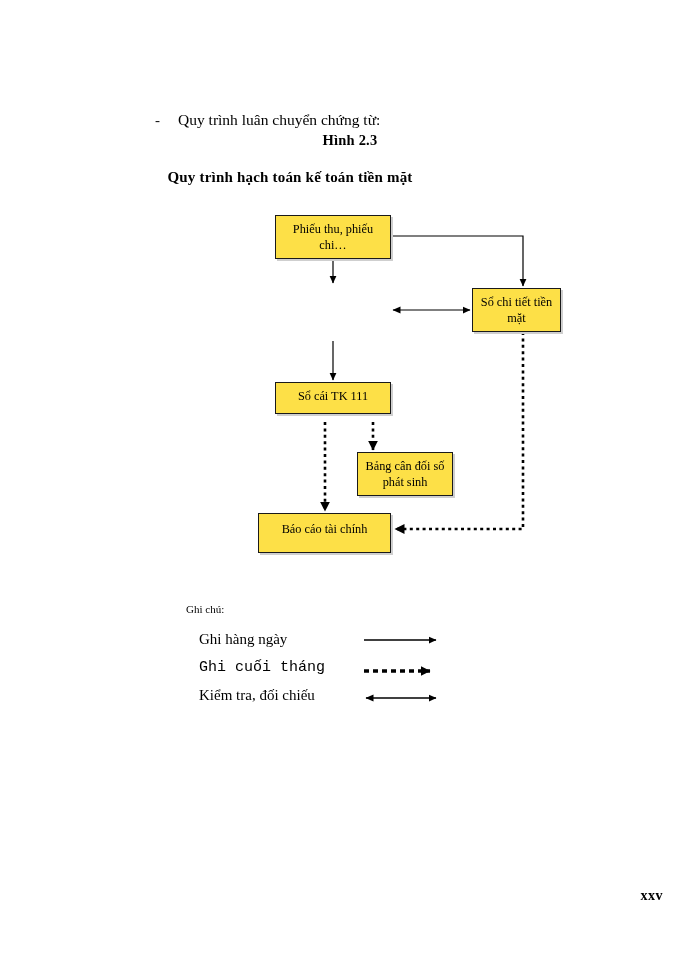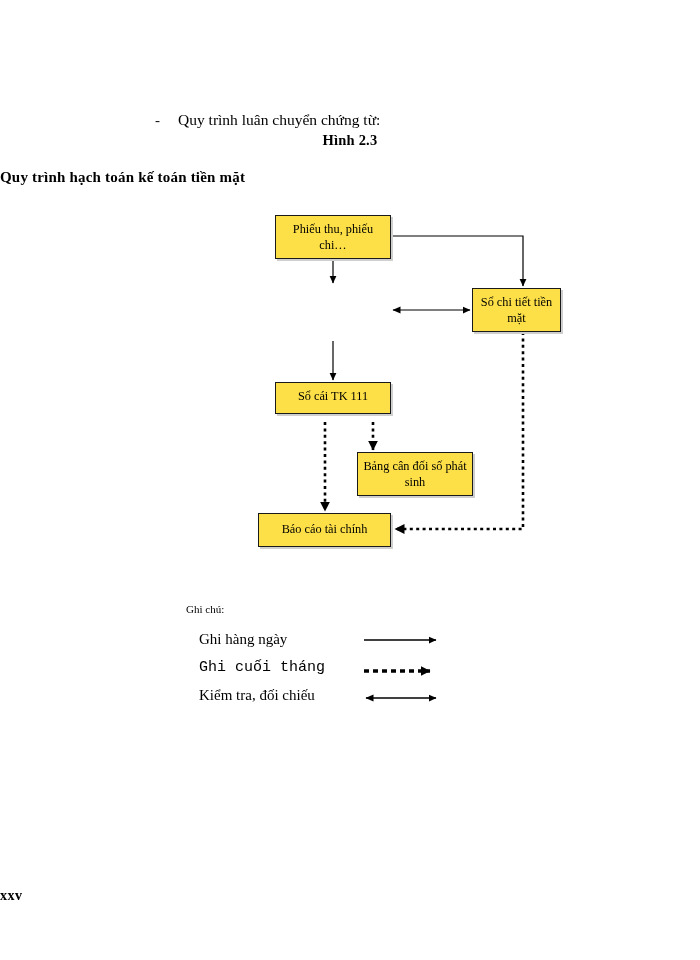--- a/index.html
+++ b/index.html
@@ -43,21 +43,21 @@
     text-align: center;
     font-size: 14.5px;
     font-weight: bold;
     letter-spacing: 0.2px;
   }
   .fig-title {
     position: absolute;
     left: 0;
     top: 169px;
     width: 580px;
-    text-align: left;
+    text-align: center;
     font-size: 15px;
     font-weight: bold;
     letter-spacing: 0.2px;
   }
 
   
   .node {
     position: absolute;
     box-sizing: border-box;
     border: 1px solid #1a1a1a;
@@ -67,22 +67,22 @@
     line-height: 1.28;
     text-align: center;
     padding-top: 6px;
   }
   .node .txt { display: block; padding: 0 4px; }
 
   #node-phieu   { left: 275px; top: 215px; width: 116px; height: 44px; }
   #node-nhatky  { left: 275px; top: 285px; width: 116px; height: 56px; }
   #node-sochi   { left: 472px; top: 288px; width: 89px; height: 44px; }
   #node-socai   { left: 275px; top: 382px; width: 116px; height: 32px; }
-  #node-bangcd  { left: 357px; top: 452px; width: 116px; height: 44px; }
-  #node-baocao  { left: 258px; top: 513px; width: 133px; height: 34px;
+  #node-bangcd  { left: 357px; top: 452px; width: 96px; height: 44px; }
+  #node-baocao  { left: 258px; top: 513px; width: 133px; height: 40px;
                   padding-top: 8px; }
 
   
   #wires {
     position: absolute;
     left: 0; top: 0;
     width: 700px; height: 960px;
     pointer-events: none;
   }
 
@@ -102,21 +102,21 @@
   #legend-label-0 { top: 631px; }
   #legend-label-1 { top: 659px; font-family: Liberation Mono, monospace; }
   #legend-label-2 { top: 687px; }
 
   
   .page-number {
     position: absolute;
     left: 0;
     top: 888px;
     width: 663px;
-    text-align: left;
+    text-align: right;
     font-size: 14px;
     font-weight: bold;
     letter-spacing: 0.5px;
   }
 </style>
 </head>
 <body>
 
 <div id="page">
 

